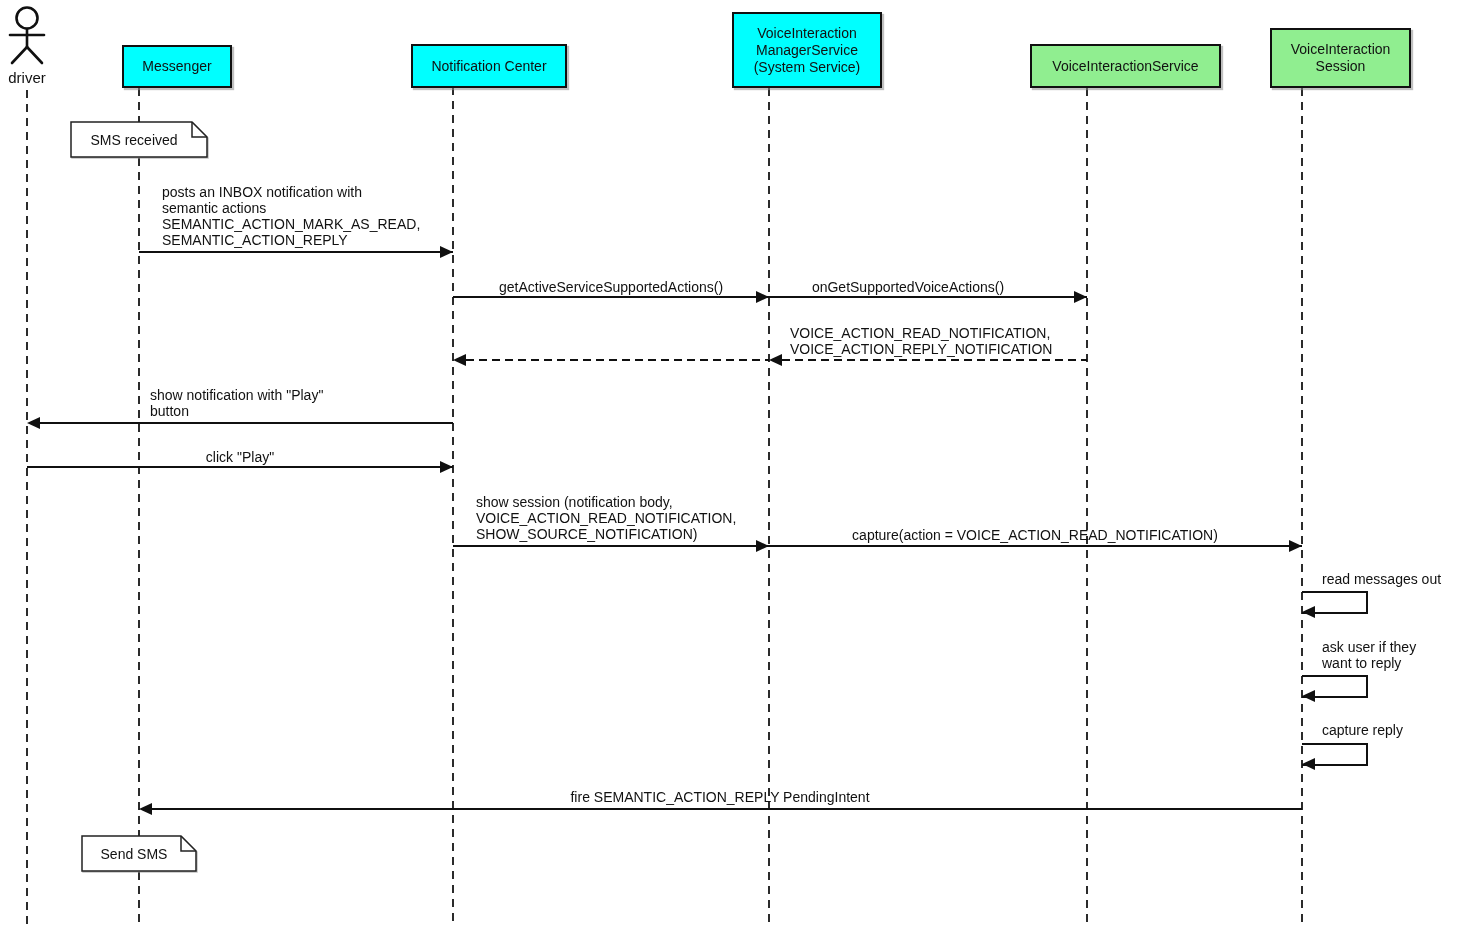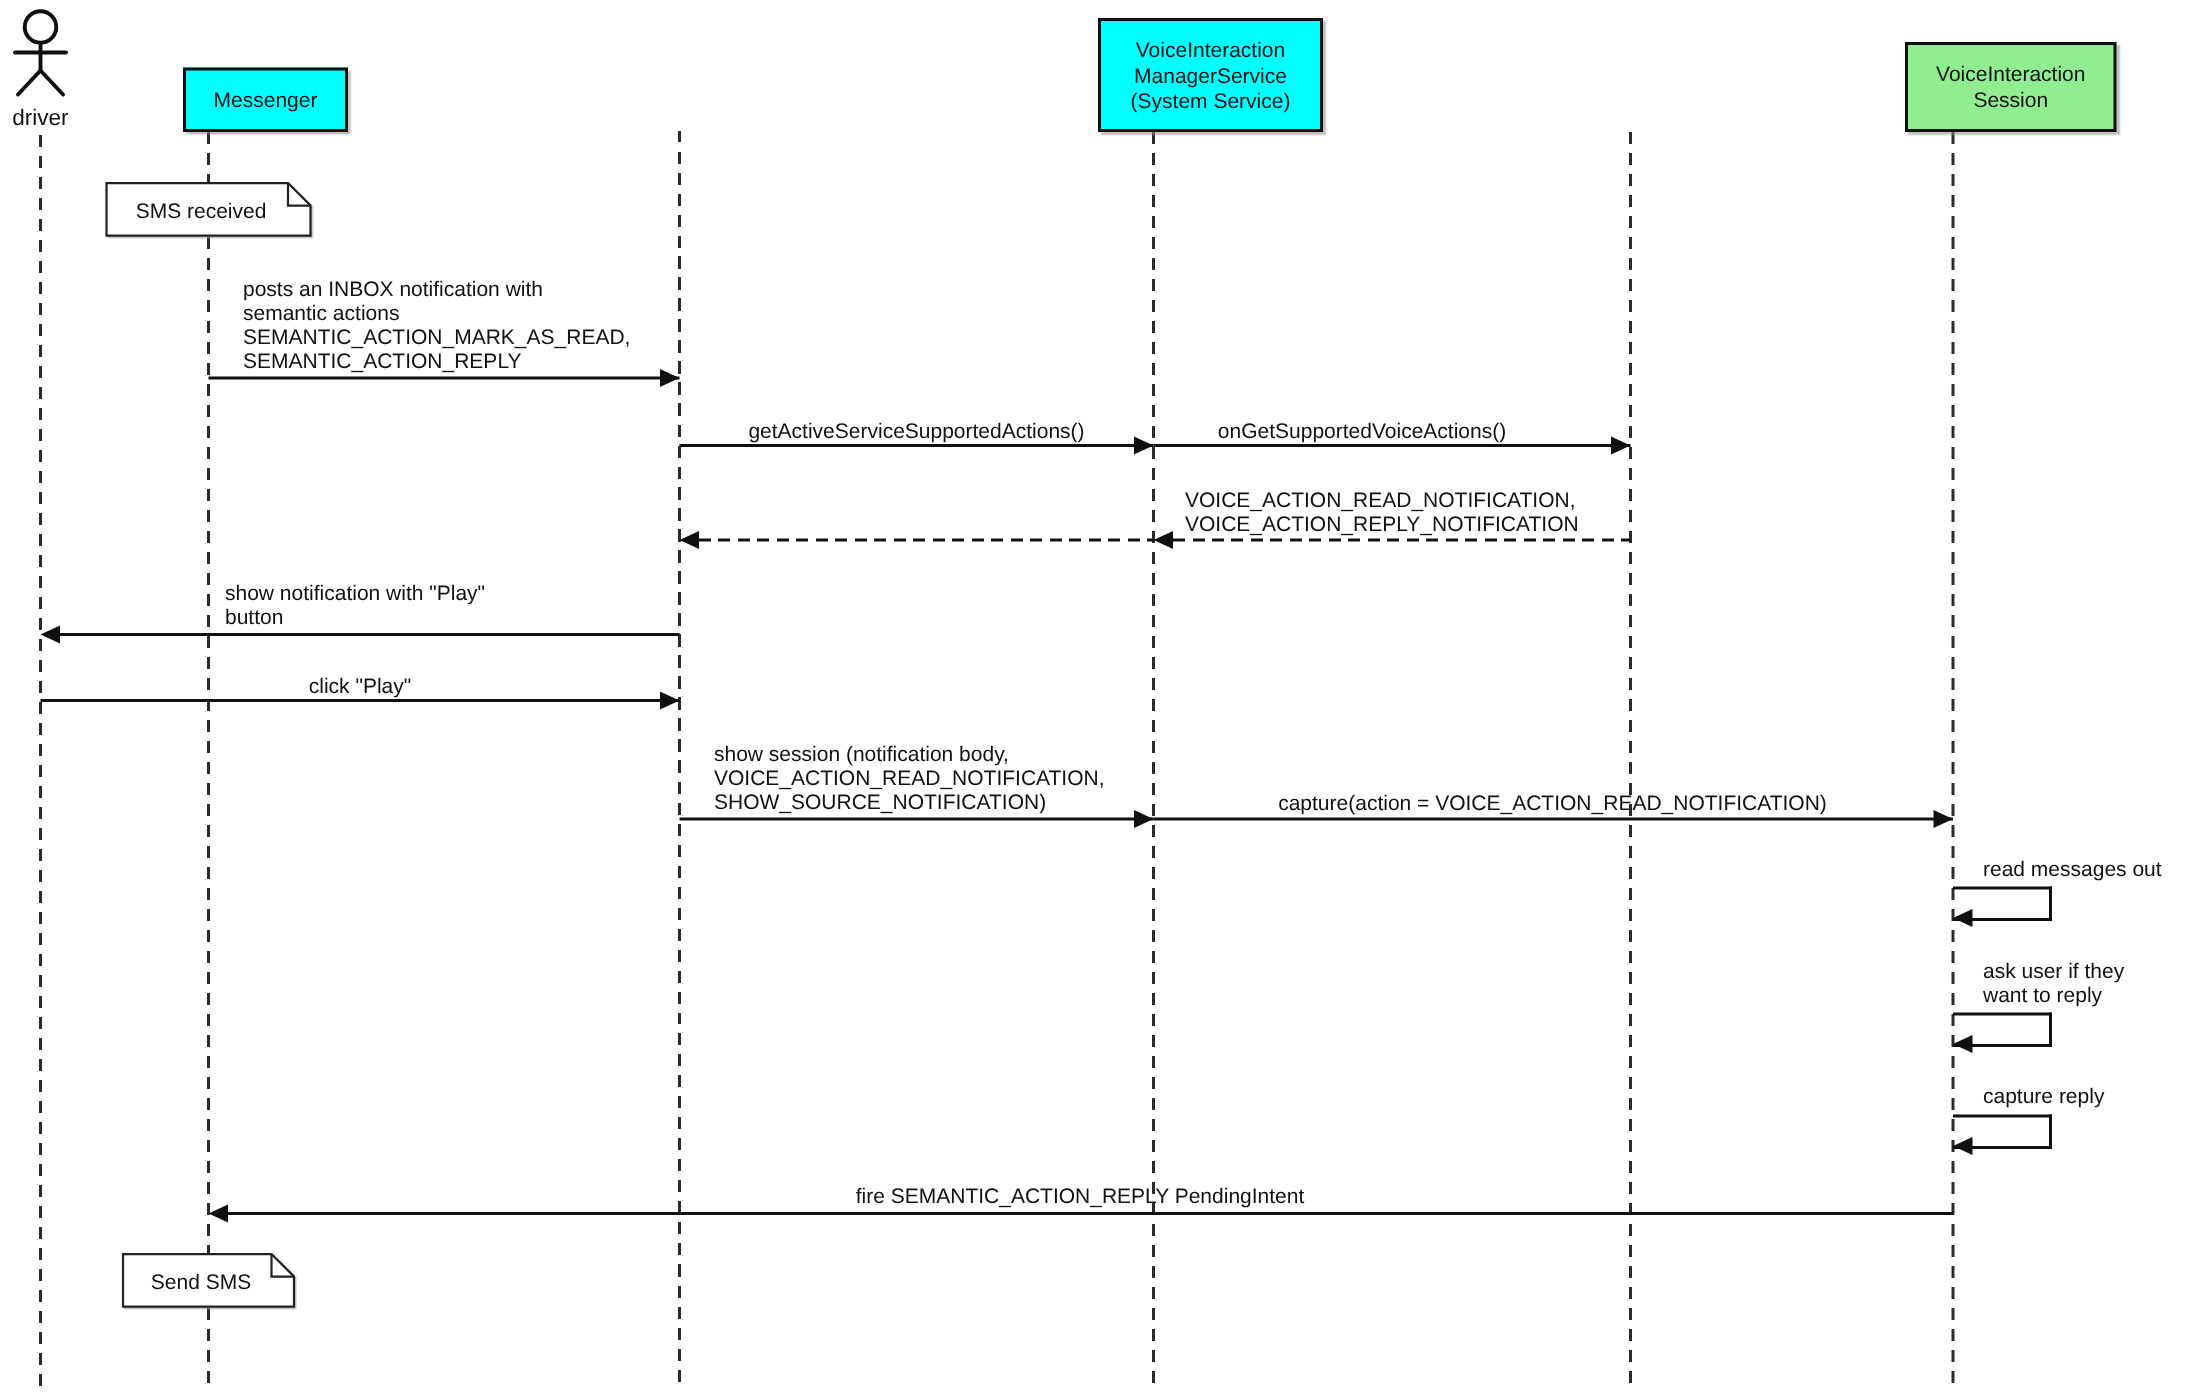--- a/index.html
+++ b/index.html
@@ -59,24 +59,30 @@
         <line x1="27" y1="42" x2="42" y2="58"></line>
       </g>
     </svg>
     <div class="actor-label">driver</div>
   </div>
 
   
   <div class="participant" style="left: 84px; top: 45px; width: 110px; height: 43px; background: rgb(0, 255, 255);">
     <span class="pre">Messenger</span>
   </div>
+  <div class="participant" style="left: 373px; top: 44px; width: 156px; height: 44px; background: rgb(0, 255, 255);">
+    <span class="pre">Notification Center</span>
+  </div>
   <div class="participant" style="left: 694px; top: 12px; width: 150px; height: 76px; background: rgb(0, 255, 255);">
     <span class="pre">VoiceInteraction
 ManagerService
 (System Service)</span>
+  </div>
+  <div class="participant" style="left: 992px; top: 44px; width: 191px; height: 44px; background: rgb(144, 238, 144);">
+    <span class="pre">VoiceInteractionService</span>
   </div>
   <div class="participant" style="left: 1232px; top: 28px; width: 141px; height: 60px; background: rgb(144, 238, 144);">
     <span class="pre">VoiceInteraction
 Session</span>
   </div>
 
   
   <div class="note" style="left:70px;top:121px;width:138px;height:37px">
     <svg width="138" height="37" viewBox="0 0 138 37">
       <path d="M1,1 H122 L137,16 V36 H1 Z"></path>

